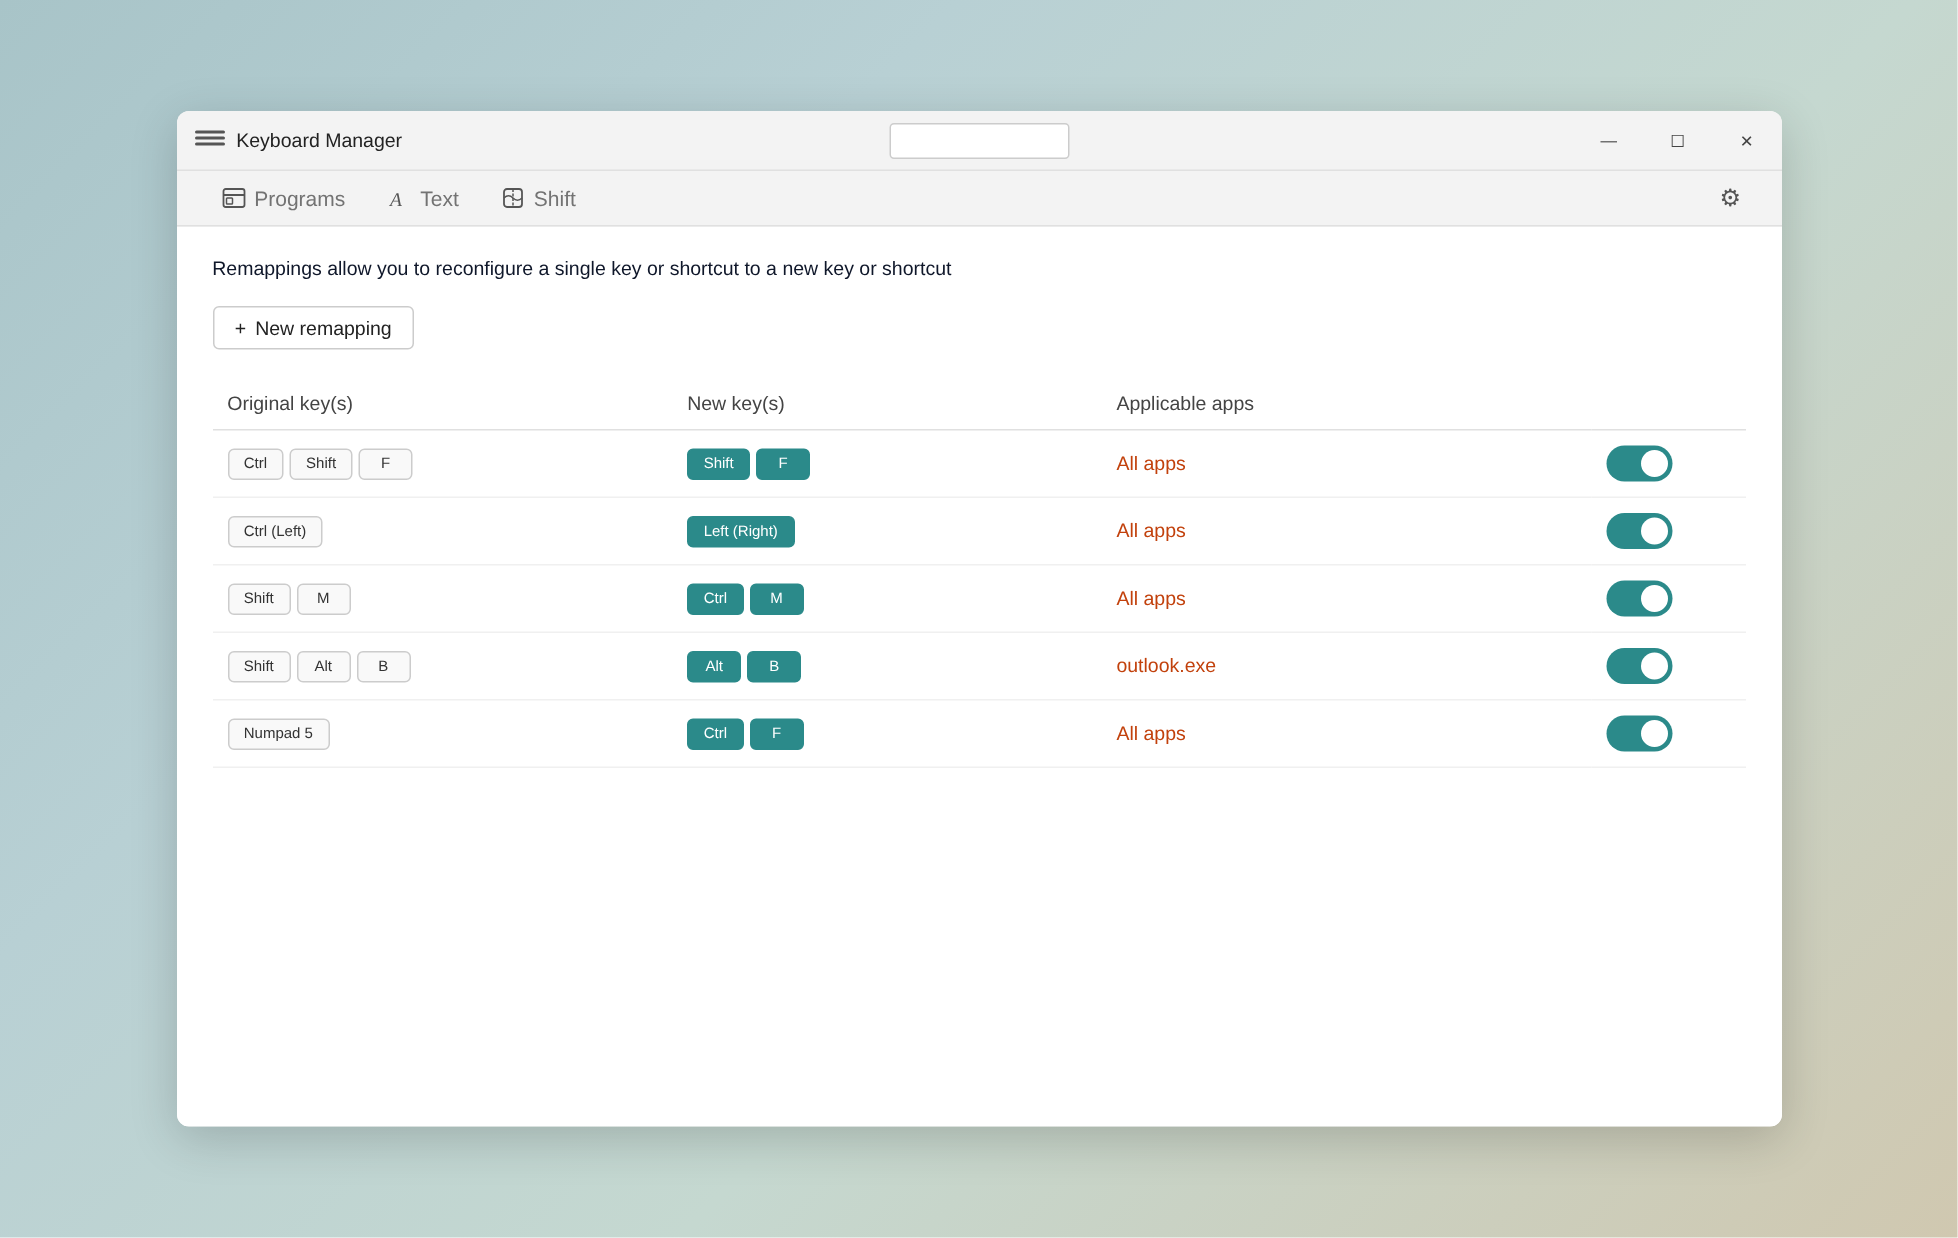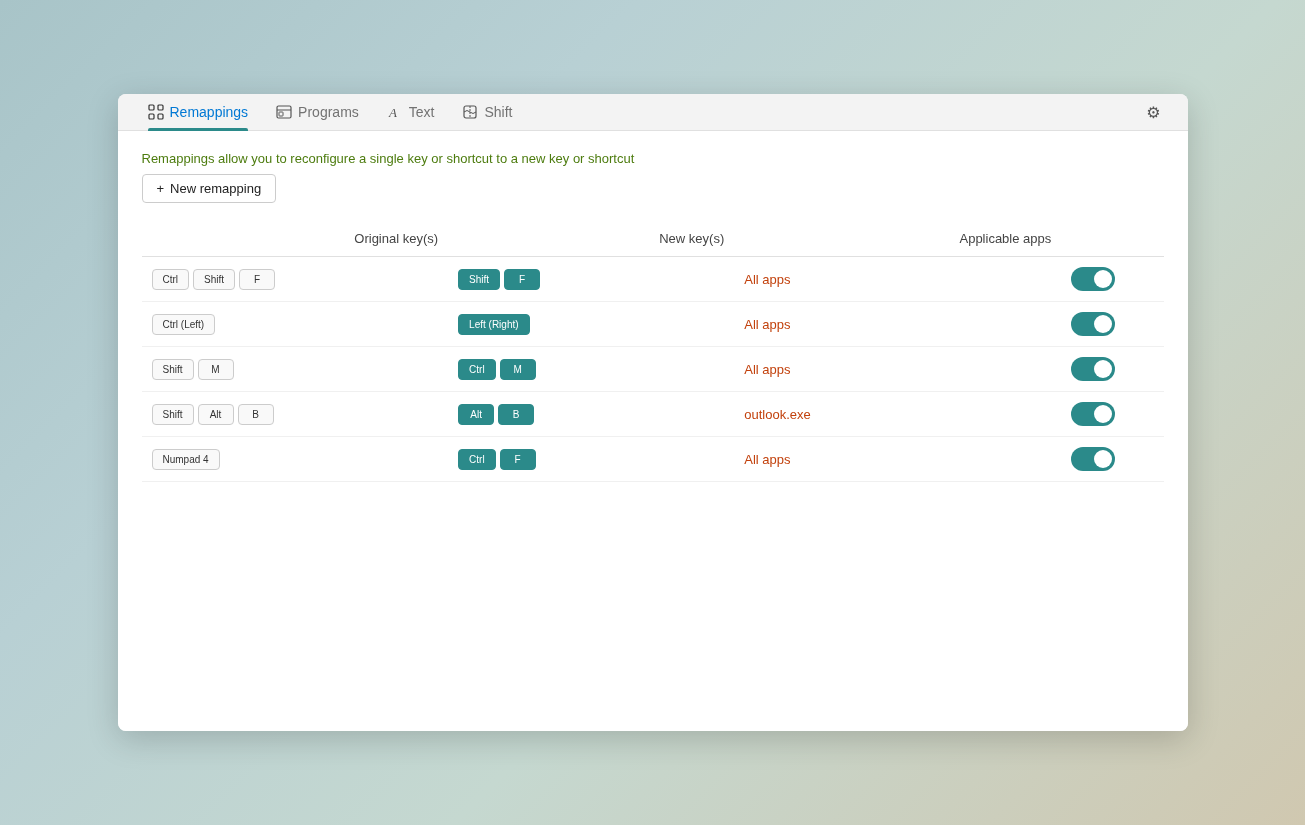--- a/index.html
+++ b/index.html
@@ -153,22 +153,22 @@
     }
 
     .content {
       background: #ffffff;
       padding: 20px 24px;
       min-height: 600px;
     }
 
     .description {
       font-size: 13px;
-      color: #4d7c0f;
-      margin-bottom: 8px;
+      color: #0f172a;
+      margin-bottom: 18px;
     }
 
     .new-remapping-btn {
       display: flex;
       align-items: center;
       gap: 6px;
       padding: 6px 14px;
       background: #fff;
       border: 1px solid #ccc;
       border-radius: 4px;
@@ -184,21 +184,21 @@
     }
 
     .table thead tr {
       border-bottom: 1px solid #e0e0e0;
     }
 
     .table th {
       font-size: 13px;
       font-weight: 500;
       color: #444;
-      text-align: right;
+      text-align: left;
       padding: 8px 10px 10px 10px;
     }
 
     .table td {
       padding: 10px 10px;
       vertical-align: middle;
       border-bottom: 1px solid #f0f0f0;
     }
 
     .key-group {
@@ -254,33 +254,40 @@
     .col-original { width: 30%; }
     .col-new { width: 28%; }
     .col-apps { width: 32%; }
     .col-toggle { width: 10%; text-align: right; }
   </style>
 </head>
 <body>
 
 <div class="window">
 
+  <div class="title-bar">
+    <div class="title-bar-icon">
+      <span></span>
+        <span></span>
+        <span></span>
+    </div>
+    <span class="title-text">Keyboard Manager</span>
+
+    <div class="search-bar-center">
+      <input type="text" placeholder="" style="">
+    </div>
+
+    <div class="window-controls">
+      <button class="window-btn">—</button>
+      <button class="window-btn">☐</button>
+      <button class="window-btn close">✕</button>
+    </div>
+  </div>
 
   <div class="tab-bar">
-    <div class="tab active">
-      <span class="tab-icon">
-        <svg width="16" height="16" viewBox="0 0 16 16" fill="none">
-          <rect x="1" y="1" width="5" height="5" rx="1" stroke="#333" stroke-width="1.2"></rect>
-          <rect x="10" y="1" width="5" height="5" rx="1" stroke="#333" stroke-width="1.2"></rect>
-          <rect x="1" y="10" width="5" height="5" rx="1" stroke="#333" stroke-width="1.2"></rect>
-          <rect x="10" y="10" width="5" height="5" rx="1" stroke="#333" stroke-width="1.2"></rect>
-        </svg>
-      </span>
-      <span>Remappings</span>
-    </div>
     <div class="tab">
       <span class="tab-icon">
         <svg width="16" height="16" viewBox="0 0 16 16" fill="none">
           <rect x="1" y="2" width="14" height="12" rx="1.5" stroke="#555" stroke-width="1.2"></rect>
           <line x1="1" y1="6" x2="15" y2="6" stroke="#555" stroke-width="1.2"></line>
           <rect x="3" y="8" width="4" height="4" rx="0.5" stroke="#555" stroke-width="1"></rect>
         </svg>
       </span>
       <span>Programs</span>
     </div>
@@ -391,21 +398,21 @@
               </div>
             </td>
             <td><span class="app-text">outlook.exe</span></td>
             <td class="col-toggle">
               <div class="toggle"></div>
             </td>
           </tr>
           <tr>
             <td>
               <div class="key-group">
-                <span class="key-btn">Numpad 4</span>
+                <span class="key-btn">Numpad 5</span>
               </div>
             </td>
             <td>
               <div class="key-group">
                 <span class="key-btn filled">Ctrl</span>
                 <span class="key-btn filled">F</span>
               </div>
             </td>
             <td><span class="app-text">All apps</span></td>
             <td class="col-toggle">

